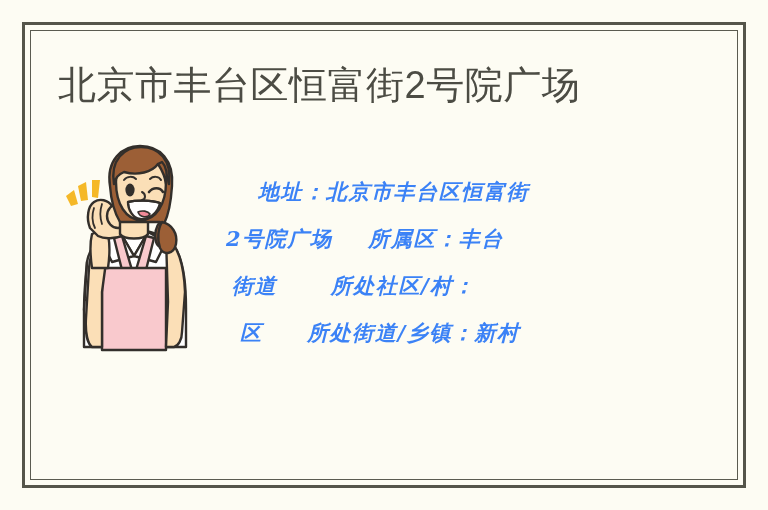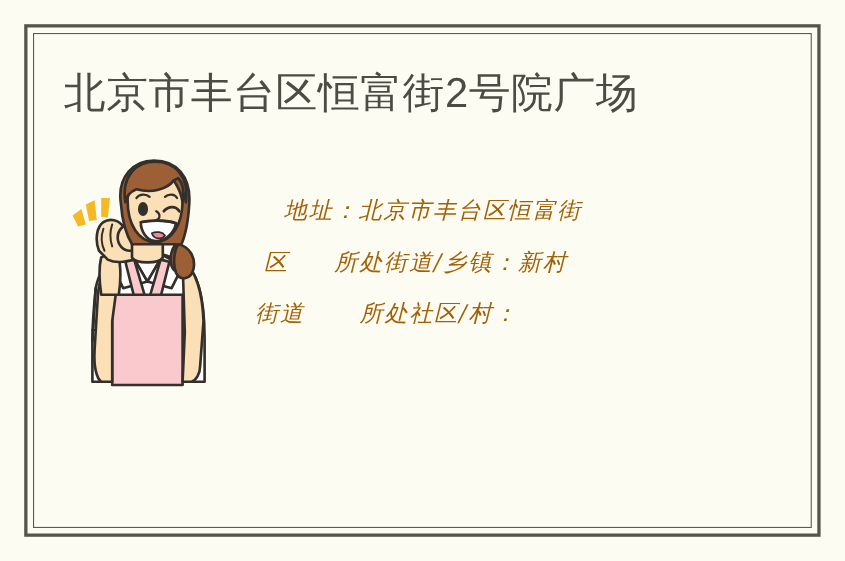--- a/index.html
+++ b/index.html
@@ -74,29 +74,29 @@
   }
 
   
   .details {
     position: absolute;
     left: 222px;
     top: 168px;
     width: 410px;
   }
   .detail-line {
-    color: #a16207;
+    color: #3b82f6;
     font-size: 21px;
     line-height: 47px;
     height: 47px;
     letter-spacing: 1.6px;
     white-space: pre;
     font-family: "DejaVu Serif", "Liberation Serif", serif;
     font-style: italic;
-    font-weight: 400;
+    font-weight: 700;
   }
   .detail-line.ln1 { padding-left: 36px; }
   .detail-line.ln2 { padding-left: 4px; }
   .detail-line.ln3 { padding-left: 18px; }
   .detail-line.ln4 { padding-left: 10px; }
   .detail-line.ln5 { padding-left: 30px; }
 </style>
 </head>
 <body>
 
@@ -183,17 +183,18 @@
       <g fill="#f5b827" stroke="none">
         <path d="M4 54 L 12 48 L 16 62 L 9 64 Z"></path>
         <path d="M16 44 L 24 40 L 26 58 L 19 59 Z"></path>
         <path d="M30 38 L 38 38 L 36 56 L 30 55 Z"></path>
       </g>
     </svg>
   </div>
 
   <div class="details">
     <div class="detail-line ln1">地址：北京市丰台区恒富街</div>
+    <div class="detail-line ln2">2号院广场    所属区：丰台</div>
+    <div class="detail-line ln4">街道      所处社区/村：</div>
     <div class="detail-line ln3">区     所处街道/乡镇：新村</div>
-    <div class="detail-line ln4">街道      所处社区/村：</div>
   </div>
 
 </div>
 
 </body></html>

